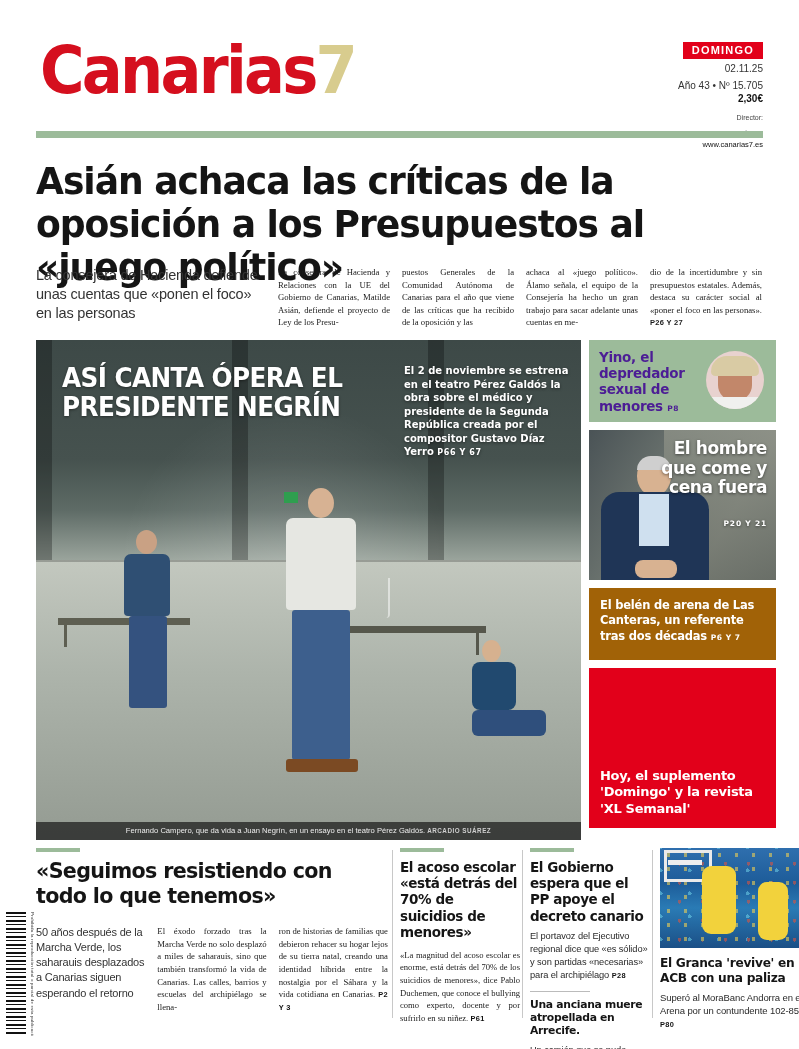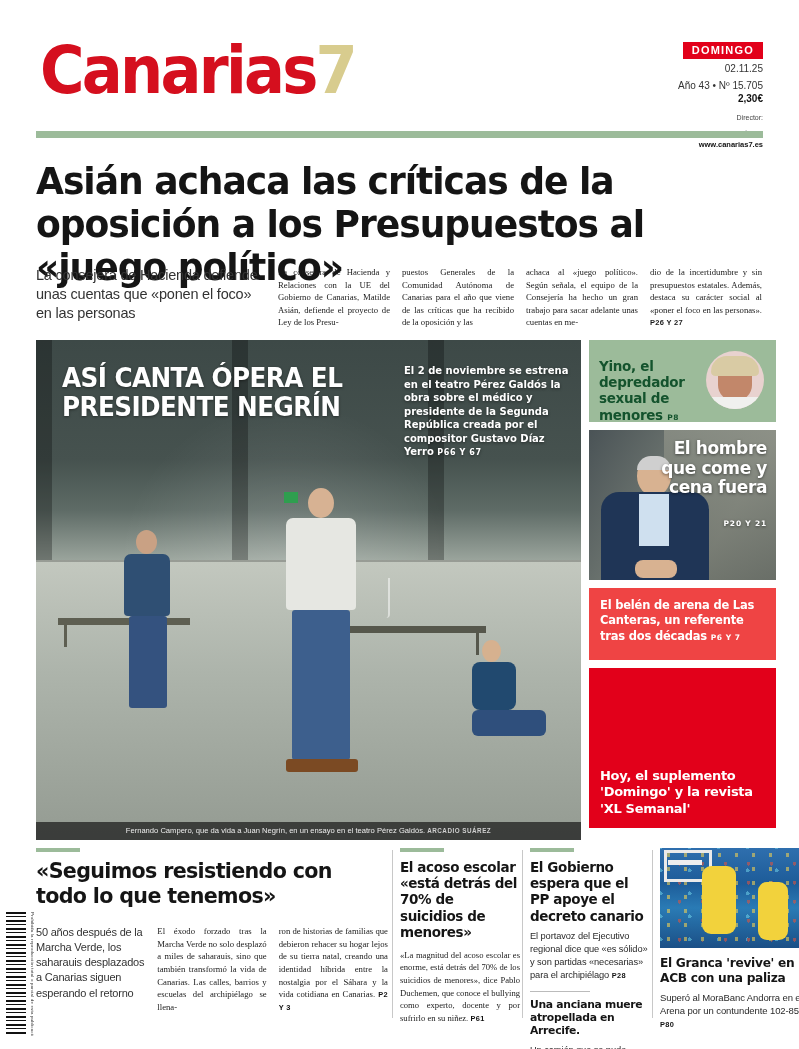--- a/index.html
+++ b/index.html
@@ -15,21 +15,21 @@
   .logo{position:absolute;left:40px;top:38px;font-family:"DejaVu Sans",sans-serif;
     font-weight:bold;font-size:66px;letter-spacing:-3px;line-height:1;
     color:#d50f1e;transform:scaleX(0.92);transform-origin:left top;}
   .logo .seven{color:#d8cc8e;}
   .flagbox{position:absolute;right:36px;top:40px;width:98px;text-align:right;}
   .domingo-badge{display:inline-block;background:#e2001a;color:#fff;font-weight:bold;
     font-size:11px;letter-spacing:1.2px;padding:2px 9px 3px;}
   .m-date{font-size:10px;color:#333;margin-top:3px;line-height:1.35;}
   .m-price{font-size:10px;color:#111;font-weight:bold;line-height:1.35;}
   .m-dir{font-size:7px;color:#444;margin-top:7px;line-height:1.45;}
-  .m-web{font-size:7.5px;font-weight:bold;color:#111;}
+  .m-web{font-size:7.5px;font-weight:normal;color:#111;}
 
   .greenrule{position:absolute;left:36px;top:131px;width:727px;height:7px;background:#9cbb9a;}
 
   
   .lead-hl{position:absolute;left:36px;top:160px;width:740px;
     font-family:"DejaVu Sans",sans-serif;font-weight:bold;font-size:38px;line-height:1.13;
     letter-spacing:-1.1px;color:#151515;transform:scaleX(0.95);transform-origin:left top;}
 
   .lead-sub{position:absolute;left:36px;top:266px;width:225px;
     font-size:14.5px;line-height:1.32;color:#333;letter-spacing:-.2px;}
@@ -90,23 +90,23 @@
   .photo-cap{position:absolute;left:0;bottom:0;width:545px;
     background:rgba(25,25,25,.72);color:#ededed;font-size:7.6px;line-height:1.6;
     padding:3px 6px;box-sizing:border-box;text-align:center;}
   .photo-cap .credit{font-weight:bold;font-size:6.3px;letter-spacing:.5px;color:#cfcfcf;}
 
   
   .side{position:absolute;left:589px;top:340px;width:187px;}
   .box{position:relative;margin-bottom:8px;overflow:hidden;}
 
   .box-green{background:#9cbb9a;height:82px;}
-  .box-green .t{position:absolute;left:10px;top:18px;width:105px;
+  .box-green .t{position:absolute;left:10px;top:9px;width:105px;
     font-family:"DejaVu Sans",sans-serif;font-weight:bold;font-size:13.5px;line-height:1.2;
-    color:#14532d;letter-spacing:-.3px;}
+    color:#4c1d95;letter-spacing:-.3px;}
   .box-green .t .pg{font-size:7.5px;letter-spacing:.5px;}
   .avatar{position:absolute;right:12px;top:11px;width:58px;height:58px;border-radius:50%;
     overflow:hidden;background:#e8d2cf;}
   .avatar .cap{position:absolute;left:5px;top:5px;width:48px;height:20px;
     background:#d9cba4;border-radius:22px 22px 6px 6px;}
   .avatar .face{position:absolute;left:12px;top:20px;width:34px;height:30px;
     background:#c2876a;border-radius:0 0 16px 16px;}
   .avatar .shirt{position:absolute;left:2px;bottom:0;width:54px;height:12px;background:#f0f0ee;}
 
   .box-photo{height:150px;background:#3a3f42;}
@@ -119,21 +119,21 @@
   .man .hair{position:absolute;left:42px;top:0;width:34px;height:14px;border-radius:17px 17px 0 0;background:#cfcfcf;}
   .man .jacket{position:absolute;left:6px;top:36px;width:108px;height:90px;
     background:#1f3556;border-radius:18px 18px 0 0;}
   .man .shirt{position:absolute;left:44px;top:38px;width:30px;height:52px;background:#cfe0ef;}
   .man .hands{position:absolute;left:40px;bottom:2px;width:42px;height:18px;background:#d8b291;border-radius:8px;}
   .box-photo .t{position:absolute;right:9px;top:9px;width:120px;text-align:right;
     font-family:"DejaVu Sans",sans-serif;font-weight:bold;font-size:17px;line-height:1.16;
     color:#fff;letter-spacing:-.4px;text-shadow:0 1px 3px rgba(0,0,0,.5);}
   .box-photo .pg{display:block;margin-top:22px;font-size:7.5px;letter-spacing:.8px;}
 
-  .box-green2{background:#ef4444;height:72px;}
+  .box-green2{background:#a16207;height:72px;}
   .box-green2 .t{position:absolute;left:11px;top:10px;width:160px;
     font-family:"DejaVu Sans",sans-serif;font-weight:bold;font-size:11.5px;line-height:1.33;
     color:#fff;letter-spacing:-.2px;}
   .box-green2 .pg{font-size:7.5px;letter-spacing:.5px;}
 
   .box-red{background:#e2001a;height:160px;}
   .covers{position:absolute;left:7px;top:7px;display:flex;gap:7px;}
   .cover{width:67px;height:85px;background:#fff;position:relative;overflow:hidden;
     box-shadow:0 1px 2px rgba(0,0,0,.3);}
   .cover .hd{font-size:6px;font-weight:bold;color:#e2001a;text-align:center;padding:3px 0 1px;letter-spacing:.4px;}
@@ -222,21 +222,21 @@
     </div>
   </div>
   <div class="greenrule"></div>
 
   <div class="lead-hl">Asián achaca las críticas de la oposición a los Presupuestos al «juego político»</div>
   <div class="lead-sub">La consejera de Hacienda defiende unas cuentas que «ponen el foco» en las personas</div>
 
   <div class="lead-cols">
     <div class="col">La consejera de Hacienda y Relaciones con la UE del Gobierno de Canarias, Matilde Asián, defiende el proyecto de Ley de los Presu-</div>
     <div class="col">puestos Generales de la Comunidad Autónoma de Canarias para el año que viene de las críticas que ha recibido de la oposición y las</div>
-    <div class="col">achaca al «juego político». Según señala, el equipo de la Consejería ha hecho un gran trabajo para sacar adelante unas cuentas en me-</div>
+    <div class="col">achaca al «juego político». Álamo señala, el equipo de la Consejería ha hecho un gran trabajo para sacar adelante unas cuentas en me-</div>
     <div class="col"><span>dio de la incertidumbre y sin presupuestos estatales. Además, destaca su carácter social al «poner el foco en las personas».</span>
       <span class="pref">P26 Y 27</span></div>
   </div>
 
   <div class="photo-main">
     <div class="bg"></div>
     <div class="floor"></div>
     <div class="wallline"></div>
     <div class="pillar" style="left:0"></div>
     <div class="pillar" style="left:196px"></div>

